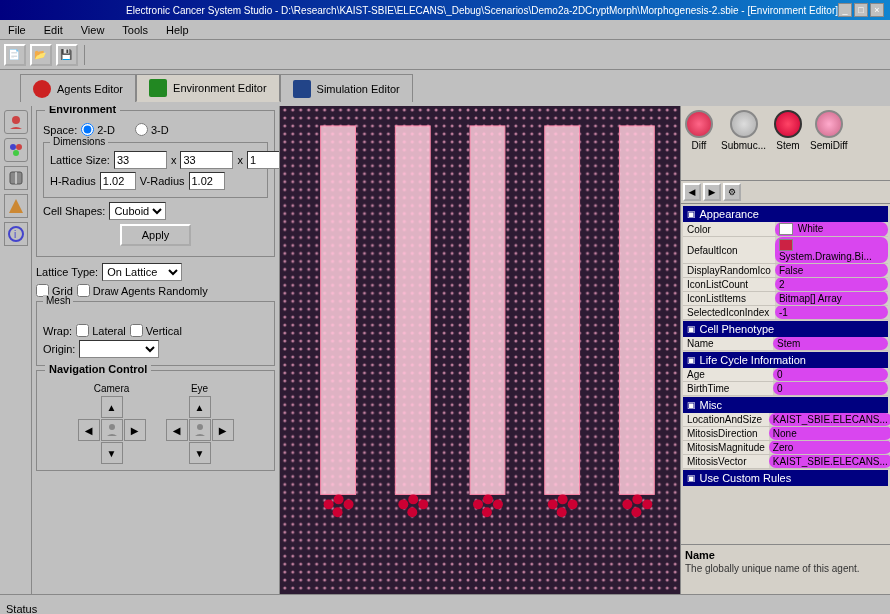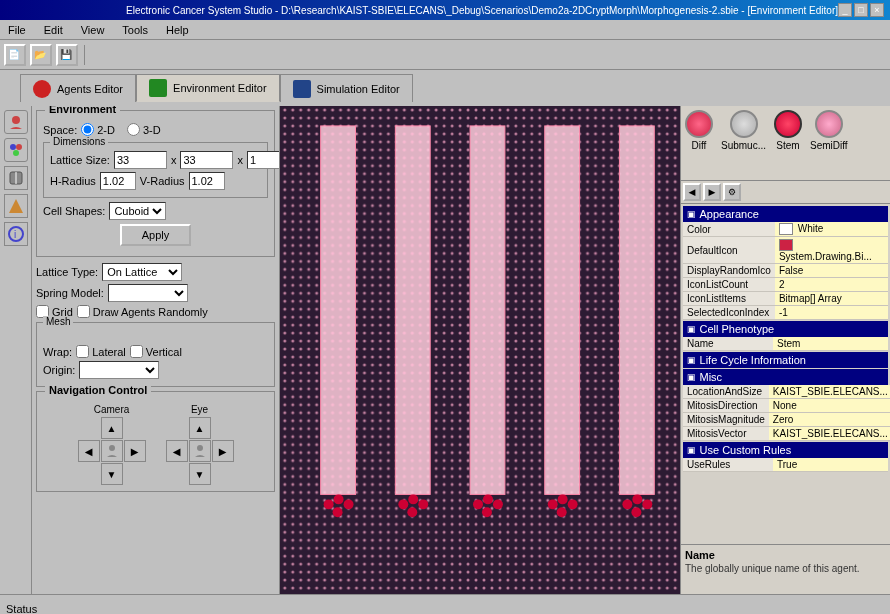--- a/index.html
+++ b/index.html
@@ -101,21 +101,21 @@
     .group-box-title {
       position: absolute;
       top: -8px;
       left: 8px;
       background: #c0c0c0;
       padding: 0 4px;
       font-size: 11px;
       font-weight: bold;
     }
     
-    .radio-group { display: flex; gap: 12px; margin: 2px 0; align-items: center; }
+    .radio-group { display: flex; gap: 20px; margin: 2px 0; align-items: center; }
     .radio-item { display: flex; align-items: center; gap: 3px; cursor: pointer; }
     
     .form-row { display: flex; align-items: center; gap: 4px; margin: 3px 0; font-size: 11px; }
     .form-label { font-size: 11px; white-space: nowrap; }
     
     input[type="text"].small-input {
       width: 53px; height: 18px; font-size: 11px;
       border: 1px inset #888; background: white; padding: 1px 2px;
     }
     
@@ -223,22 +223,23 @@
       padding: 1px 4px; 
       border-bottom: 1px solid #c8c4bc;
       vertical-align: middle;
     }
     .prop-table tr td:first-child { 
       background: #e8e4dc; 
       width: 90px;
       font-size: 10px;
     }
     .prop-table tr td:last-child { 
-      background: #fef9c3;
+      background: #d946ef;
       font-size: 10px;
+      border-radius: 7px;
     }
     .color-swatch { width: 14px; height: 12px; display: inline-block; border: 1px solid #888; vertical-align: middle; margin-right: 2px; }
     .icon-swatch { width: 14px; height: 12px; display: inline-block; background: #cc2244; border: 1px solid #888; vertical-align: middle; margin-right: 2px; }
     
     .bottom-info {
       border-top: 1px solid #888;
       padding: 4px;
       background: #d4d0c8;
       min-height: 50px;
     }
@@ -392,26 +393,20 @@
       <button class="apply-btn">Apply</button>
     </div>
 
     <div class="form-row">
       <span class="form-label">Lattice Type:</span>
       <select class="small-select" style="width:80px;">
         <option>On Lattice</option>
       </select>
     </div>
 
-    <div class="form-row">
-      <span class="form-label">Spring Model:</span>
-      <select class="small-select" style="width:80px;">
-        <option></option>
-      </select>
-    </div>
 
     <div class="form-row">
       <label class="checkbox-item">
         <input type="checkbox" style="">
         <span>Grid</span>
       </label>
       <label class="checkbox-item">
         <input type="checkbox" style="">
         <span>Draw Agents Randomly</span>
       </label>
@@ -623,20 +618,32 @@
           </tr>
         </tbody>
           </table>
       </div>
 
       <div class="prop-section">
         <div class="prop-header">
           <span class="expand-icon">▣</span>
           <span>Life Cycle Information</span>
         </div>
+        <table class="prop-table">
+          <tbody>
+              <tr>
+            <td>Age</td>
+            <td>0</td>
+          </tr>
+          <tr>
+            <td>BirthTime</td>
+            <td>0</td>
+          </tr>
+        </tbody>
+          </table>
       </div>
 
       <div class="prop-section">
         <div class="prop-header">
           <span class="expand-icon">▣</span>
           <span>Misc</span>
         </div>
         <table class="prop-table">
           <tbody>
               <tr>
@@ -657,28 +664,20 @@
           </tr>
         </tbody>
           </table>
       </div>
 
       <div class="prop-section">
         <div class="prop-header">
           <span class="expand-icon">▣</span>
           <span>Use Custom Rules</span>
         </div>
-        <table class="prop-table">
-          <tbody>
-              <tr>
-            <td>UseRules</td>
-            <td>True</td>
-          </tr>
-        </tbody>
-          </table>
       </div>
 
     </div>
 
     <div class="bottom-info">
       <div class="bottom-info-title">Name</div>
       <div class="bottom-info-text">The globally unique name of this agent.</div>
     </div>
 
   </div>

